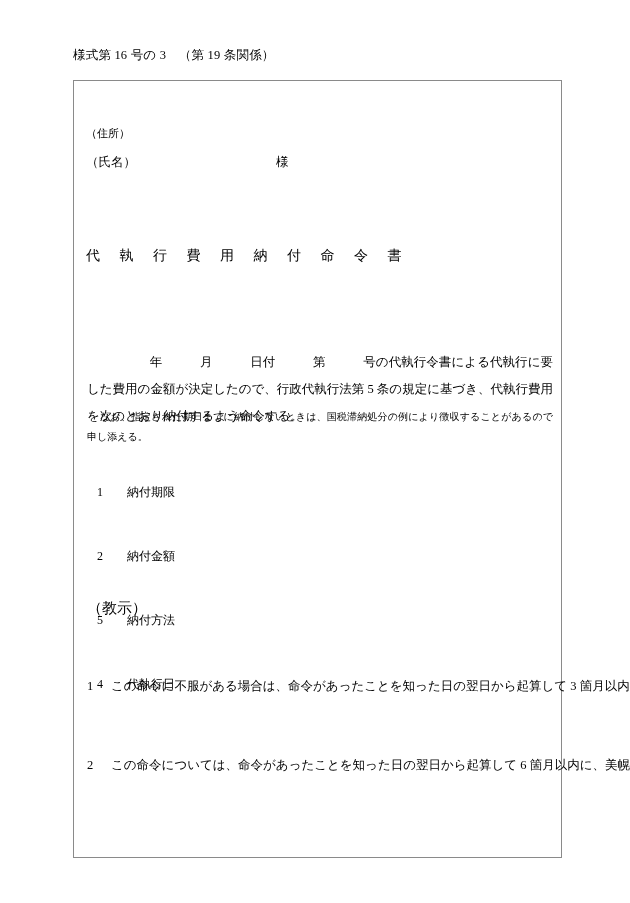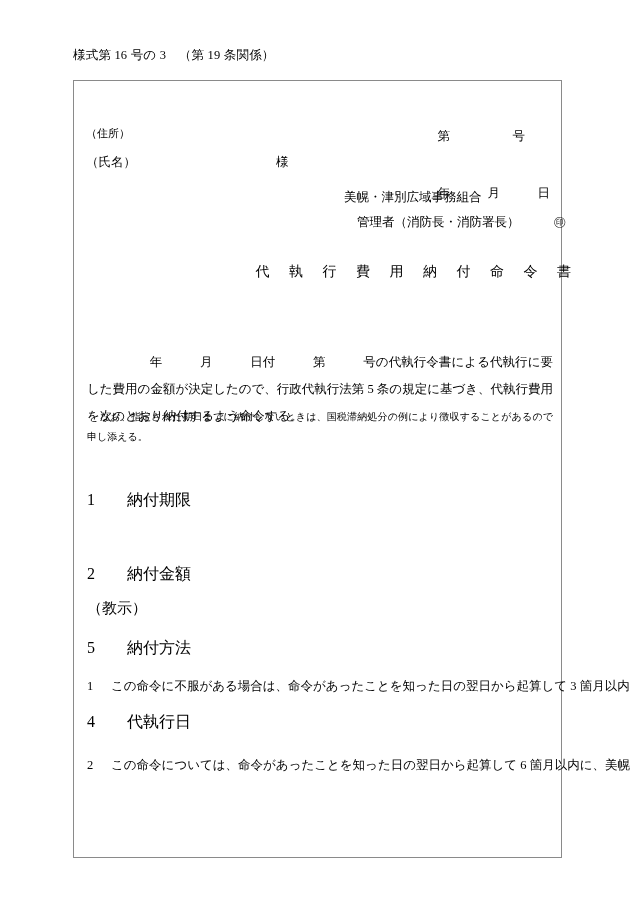--- a/index.html
+++ b/index.html
@@ -71,28 +71,27 @@
     left: 270px;
     top: 108px;
     font-size: 12.5px;
   }
   .mgr-line {
     left: 283px;
     top: 133px;
     font-size: 12.5px;
   }
   .doc-title {
-    left: 16px;
+    left: 4px;
     top: 166px;
     width: 489px;
-    text-align: right;
+    text-align: left;
     font-size: 14px;
     letter-spacing: 8px;
     text-indent: 8px;
-    margin-top: 16px;
   }
   .item-list-a {
     left: 13px;
     top: 202px;
     font-size: 12.5px;
     line-height: 19.5px;
   }
   .item-list-a div { white-space: pre; }
 
   .body-para {
@@ -108,23 +107,23 @@
     left: 13px;
     top: 326px;
     width: 466px;
     font-size: 10px;
     line-height: 19.5px;
     text-align: justify;
     white-space: normal;
     text-indent: 13px;
   }
   .item-list-b {
-    left: 13px;
+    left: 23px;
     top: 373px;
-    font-size: 16px;
+    font-size: 12px;
   }
   .item-list-b div {
     white-space: pre;
     margin-bottom: 17px;
   }
 
   .kyoji-head {
     left: 13px;
     top: 518px;
     font-size: 15px;
@@ -156,32 +155,26 @@
 </head>
 <body>
 
 <div id="page">
 
   <div class="abs form-no">様式第 16 号の 3　（第 19 条関係）</div>
 
   <div class="doc-box">
     <div class="inner">
 
-      <div class="abs topright">
-        <div>第　　　　　号</div>
-        <div>年　　　月　　　日</div>
-      </div>
 
       <div class="abs addr-line">（住所）</div>
 
       <div class="abs name-line"><span>（氏名）</span><span style="display:inline-block;width:140px;"></span><span>様</span></div>
 
-      <div class="abs org-line">美幌・津別広域事務組合</div>
-
-      <div class="abs mgr-line"><span>管理者（消防長・消防署長）</span><span style="display:inline-block;width:34px;"></span><span>㊞</span></div>
+
 
       <div class="abs doc-title">代 執 行 費 用 納 付 命 令 書</div>
 
 
       <div class="abs body-para">　　　　　年　　　月　　　日付　　　第　　　号の代執行令書による代執行に要した費用の金額が決定したので、行政代執行法第 5 条の規定に基づき、代執行費用を次のとおり納付するよう命令する。</div>
 
       <div class="abs body-para2">なお、指定された期日までに納付しないときは、国税滞納処分の例により徴収することがあるので申し添える。</div>
 
       <div class="abs item-list-b">
         <div>1　　納付期限</div>

